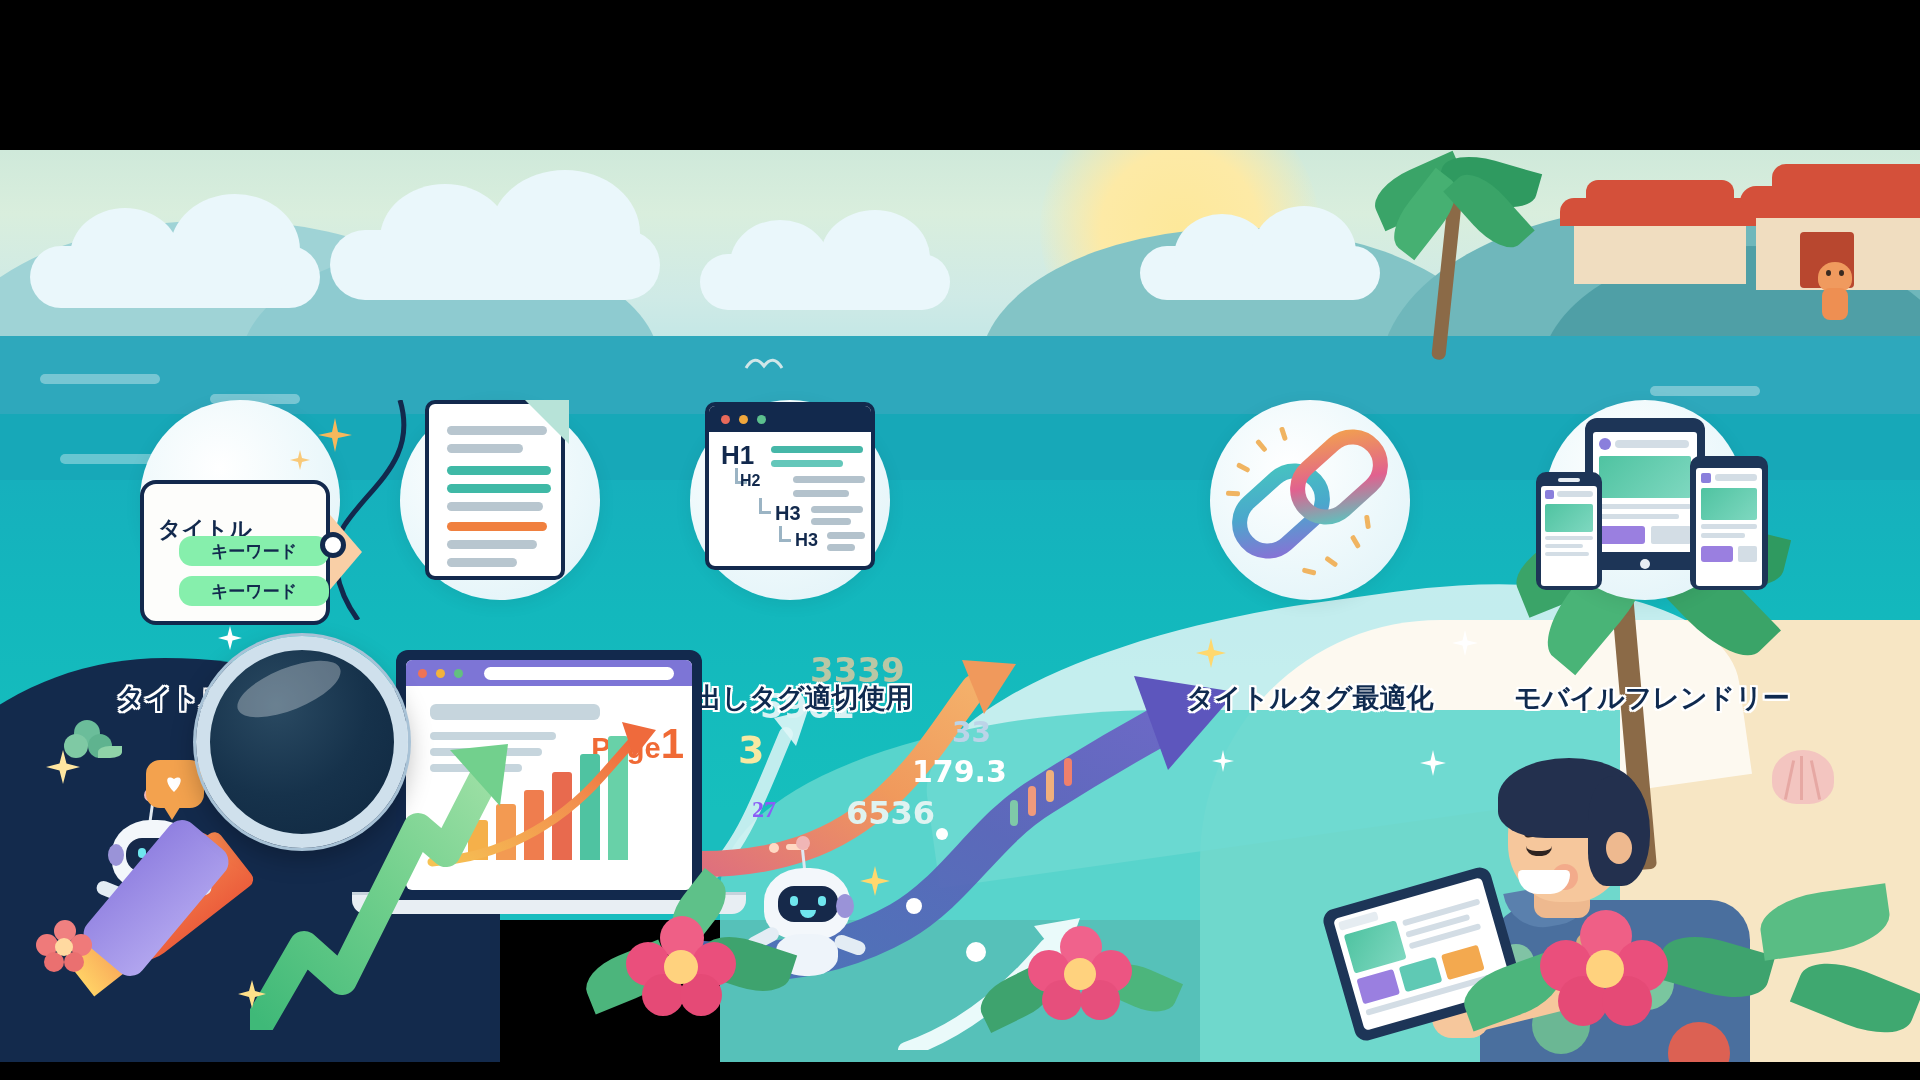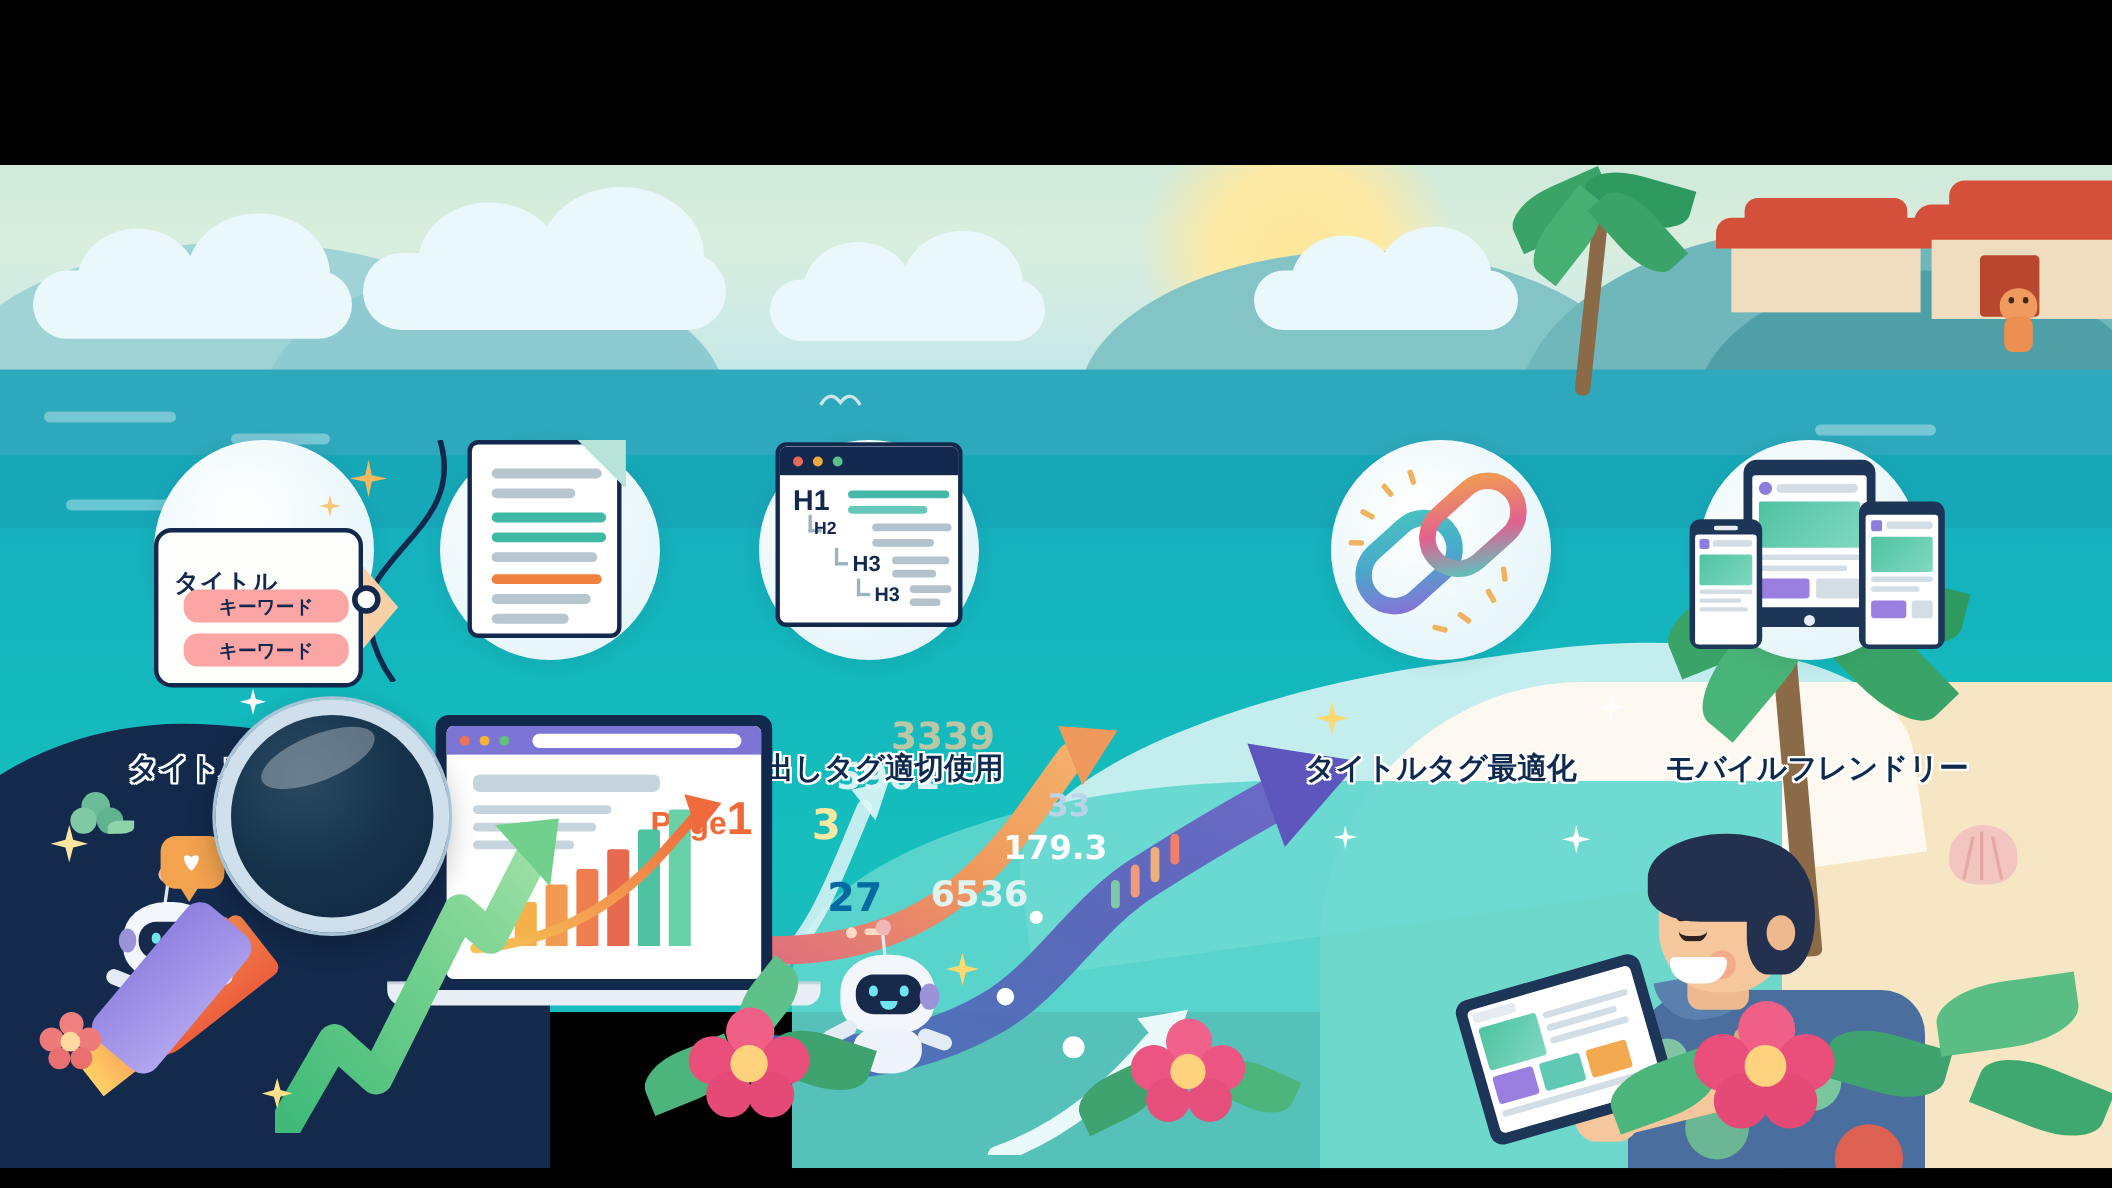--- a/index.html
+++ b/index.html
@@ -115,22 +115,22 @@
     white-space:nowrap;
   }
 
   
   .tag-card {
     position:absolute; left:140px; top:330px; width:190px; height:145px;
     background:#fdfdfb; border:4px solid #12294d; border-radius:16px; z-index:14;
   }
   .tag-title { position:absolute; left:14px; top:10px; font-size:23px; font-weight:bold; color:#12294d;margin-top:20px; }
   .kw-pill {
-    position:absolute; left:23px; width:150px; height:30px; border-radius:13px;
-    background:#fca5a5; color:#12294d; font-size:17px; font-weight:bold;
+    position:absolute; left:35px; width:150px; height:30px; border-radius:13px;
+    background:#86efac; color:#12294d; font-size:17px; font-weight:bold;
     display:flex; align-items:center; justify-content:center;
   }
   .tag-wedge {
     position:absolute; left:300px; top:330px; width:0; height:0; z-index:13;
     border-top:72px solid transparent; border-bottom:73px solid transparent;
     border-left:62px solid #f9cfa6;
   }
   .tag-hole {
     position:absolute; left:320px; top:382px; width:26px; height:26px; border-radius:50%;
     background:#fff; border:5px solid #12294d; z-index:15;
@@ -623,21 +623,21 @@
 
       <path d="M216 420 C268 402 316 366 358 316" stroke="#eafafa" stroke-width="16" fill="none" stroke-linecap="round"></path>
       <path d="M344 296 L390 288 L374 334 Z" fill="#eafafa"></path>
     </svg>
 
     <div class="float-num" style="left:810px; top:500px; font-size:34px; color:#b9c7a5;">3339</div>
     <div class="float-num" style="left:760px; top:536px; font-size:34px; color:#d9f2f4;">5961</div>
     <div class="float-num" style="left:738px; top:578px; font-size:38px; color:#f7e8a2;">3</div>
     <div class="float-num" style="left:952px; top:566px; font-size:28px; color:#bcd4e8;">33</div>
     <div class="float-num" style="left:912px; top:604px; font-size:30px; color:#ffffff;">179.3</div>
-    <div class="float-num" style="left:752px; top:646px; font-size:36px; color:#0369a1;">27</div>
+    <div class="float-num" style="left:752px; top:646px; font-size:24px; color:#8b5cf6;font-family:Liberation Serif, serif;">27</div>
     <div class="float-num" style="left:846px; top:644px; font-size:32px; color:#dff3f1;">6536</div>
 
     <div class="robot" style="left:744px; top:686px; width:122px; height:140px;">
       <div class="rb-ant" style="left:58px; top:10px; width:3px; height:26px; transform:rotate(-6deg);"></div>
       <div class="rb-antball" style="left:52px; top:0; width:14px; height:14px;"></div>
       <div class="rb-head" style="left:20px; top:32px; width:86px; height:72px;"></div>
       <div class="rb-face" style="left:34px; top:50px; width:60px; height:36px;"></div>
       <div class="rb-eye" style="left:46px; top:60px;"></div>
       <div class="rb-eye" style="left:74px; top:60px;"></div>
       <div style="position:absolute; left:56px; top:74px; width:16px; height:8px; background:#6fe6ee; border-radius:0 0 9px 9px;"></div>

